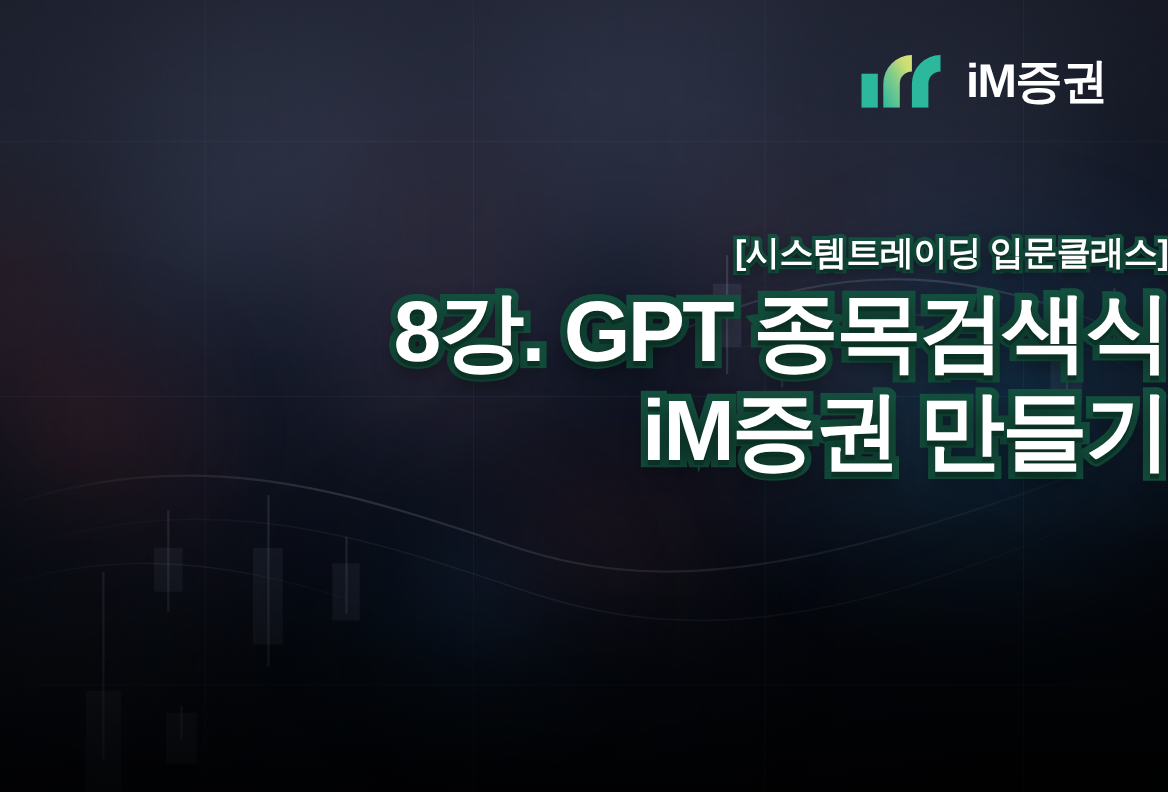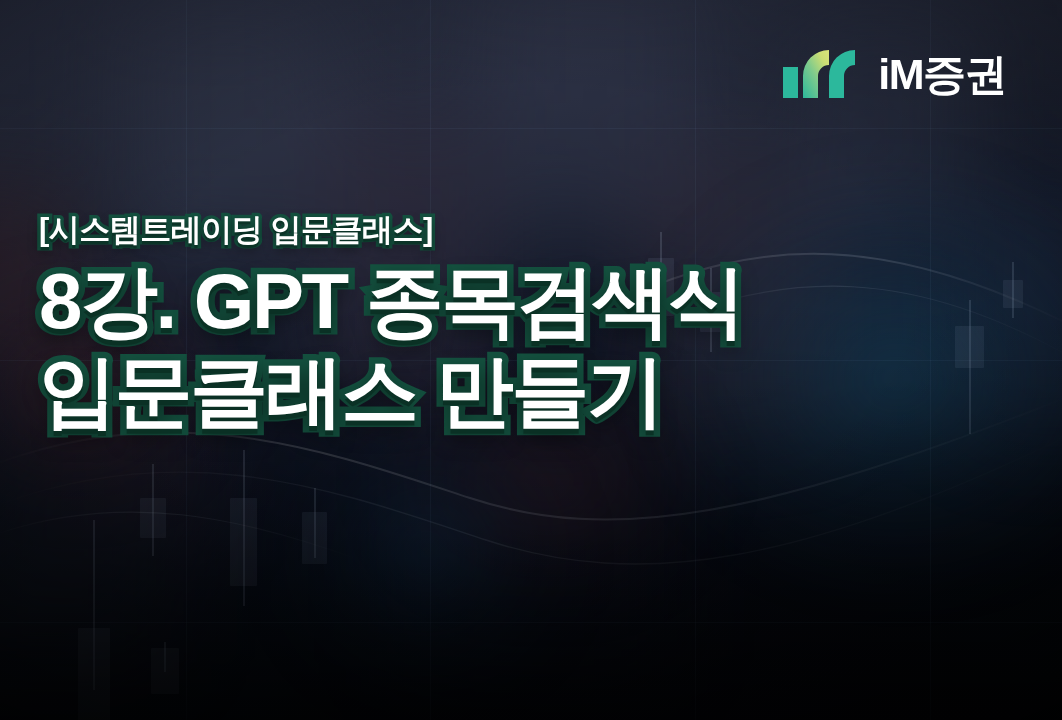--- a/index.html
+++ b/index.html
@@ -164,23 +164,22 @@
     white-space: nowrap;
     font-family: "Liberation Sans", "DejaVu Sans", sans-serif;
   }
 
   
 
   .title-block {
     position: absolute;
     left: 0; right: 0;
     top: 212px;
-    text-align: left;
+    text-align: right;
     z-index: 6;
-    margin-left: 39px;
   }
 
   .eyebrow {
     color: #ffffff;
     font-size: 31px;
     font-weight: 700;
     letter-spacing: -.5px;
     line-height: 1.15;
     margin: 0 0 8px 0;
     -webkit-text-stroke: 7px #14513f;
@@ -324,17 +323,17 @@
 
       <path d="M 46 48 L 46 26 A 26 26 0 0 1 72 0 L 72 15 A 11 11 0 0 0 61 26 L 61 48 Z" fill="#2CB89C"></path>
     </svg>
     <span class="brand-wordmark">iM증권</span>
   </div>
 
   <div class="title-block">
     <p class="eyebrow">[시스템트레이딩 입문클래스]</p>
     <h1 class="headline">
       <span class="headline-line">8강. GPT 종목검색식</span>
-      <span class="headline-line">입문클래스 만들기</span>
+      <span class="headline-line">iM증권 만들기</span>
     </h1>
   </div>
 
 </div>
 
 </body></html>

